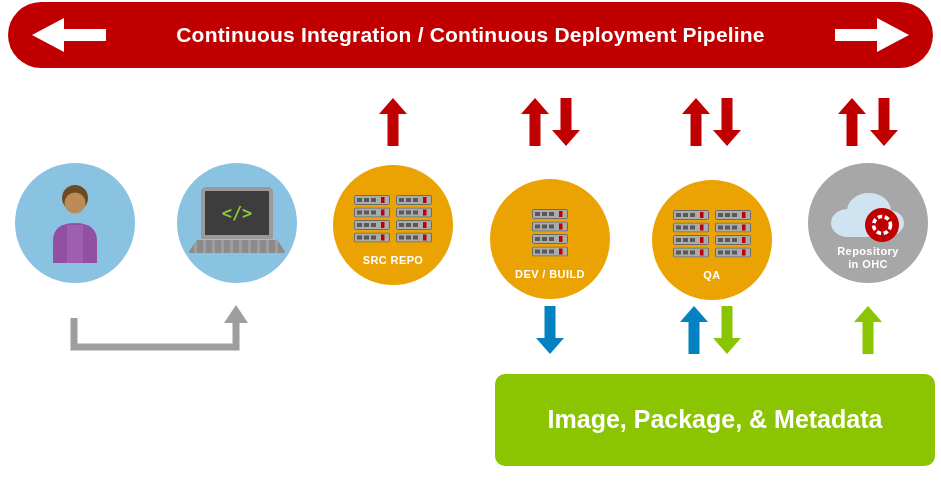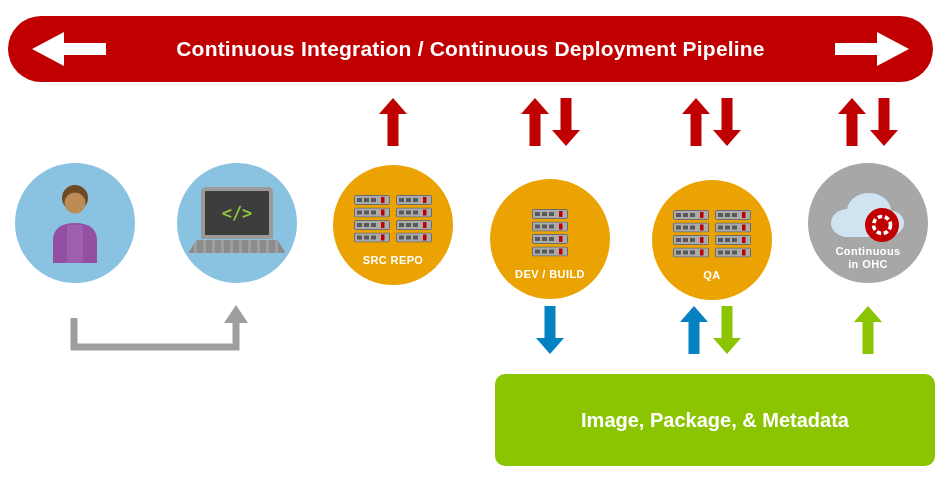--- a/index.html
+++ b/index.html
@@ -3,21 +3,21 @@
 <meta charset="utf-8">
 <style>
   * { margin:0; padding:0; box-sizing:border-box; }
   html,body { background:#ffffff; }
   body { font-family:"Liberation Sans", sans-serif; }
 
   .stage { position:relative; width:941px; height:500px; background:#ffffff; overflow:hidden; }
 
   
   .banner {
-    position:absolute; left:8px; top:16px; width:925px; height:66px;
+    position:absolute; left:8px; top:2px; width:925px; height:66px;
     background:var(--banner_red,#c00000); border-radius:33px;
     display:flex; align-items:center; justify-content:center;
   }
   .banner-title { color:#ffffff; font-weight:bold; font-size:21px; letter-spacing:.2px; }
   .banner-arrow { position:absolute; top:50%; width:74px; height:34px; color:#ffffff; }
   .banner-arrow.left  { left:24px;  transform:translateY(-50%) scaleX(-1); }
   .banner-arrow.right { right:24px; transform:translateY(-50%); }
   .banner-arrow svg { width:100%; height:100%; display:block; }
 
   
@@ -62,21 +62,21 @@
   .servers-icon { top:30px; }
   .servers-icon svg { display:block; }
   .cloud-icon { top:20px; width:92px; height:66px; }
   .cloud-icon svg { width:100%; height:100%; display:block; }
 
   
   .repo-box {
     position:absolute; left:495px; top:374px; width:440px; height:92px;
     background:var(--green,#8bc400); border-radius:10px;
     display:flex; flex-direction:column; align-items:center; justify-content:center;
-    color:#ffffff; font-weight:bold; font-size:20px; line-height:1.35; text-align:center;
+    color:#ffffff; font-weight:bold; font-size:25px; line-height:1.35; text-align:center;
   }
 
   .hidden-defs { position:absolute; width:0; height:0; overflow:hidden; }
 </style>
 </head>
 <body>
 
 <svg class="hidden-defs" aria-hidden="true">
   <defs>
     <symbol id="server-unit" viewBox="0 0 36 10">
@@ -216,21 +216,21 @@
       <svg viewBox="0 0 92 66">
         <ellipse cx="26" cy="40" rx="17" ry="14" fill="#cfe4f0"></ellipse>
         <ellipse cx="47" cy="28" rx="22" ry="18" fill="#cfe4f0"></ellipse>
         <ellipse cx="66" cy="40" rx="16" ry="13" fill="#cfe4f0"></ellipse>
         <rect x="22" y="38" width="48" height="16" fill="#cfe4f0"></rect>
         <circle cx="60" cy="42" r="17" fill="#c00000"></circle>
         <circle cx="60" cy="42" r="8.5" fill="none" stroke="#ffffff" stroke-width="3.6" stroke-dasharray="4.5 2.6"></circle>
       </svg>
     </span>
     <span class="node-label two-line">
-      <span style="display:block;">Continuous</span>
+      <span style="display:block;">Repository</span>
       <span style="display:block;">in OHC</span>
     </span>
   </div>
 
   <div class="connector">
     <svg viewBox="0 0 182 50">
       <path d="M4 15 V44 H166 V18" fill="none" stroke="#9e9e9e" stroke-width="7"></path>
       <polygon points="166,2 154,20 178,20" fill="#9e9e9e"></polygon>
     </svg>
   </div>

